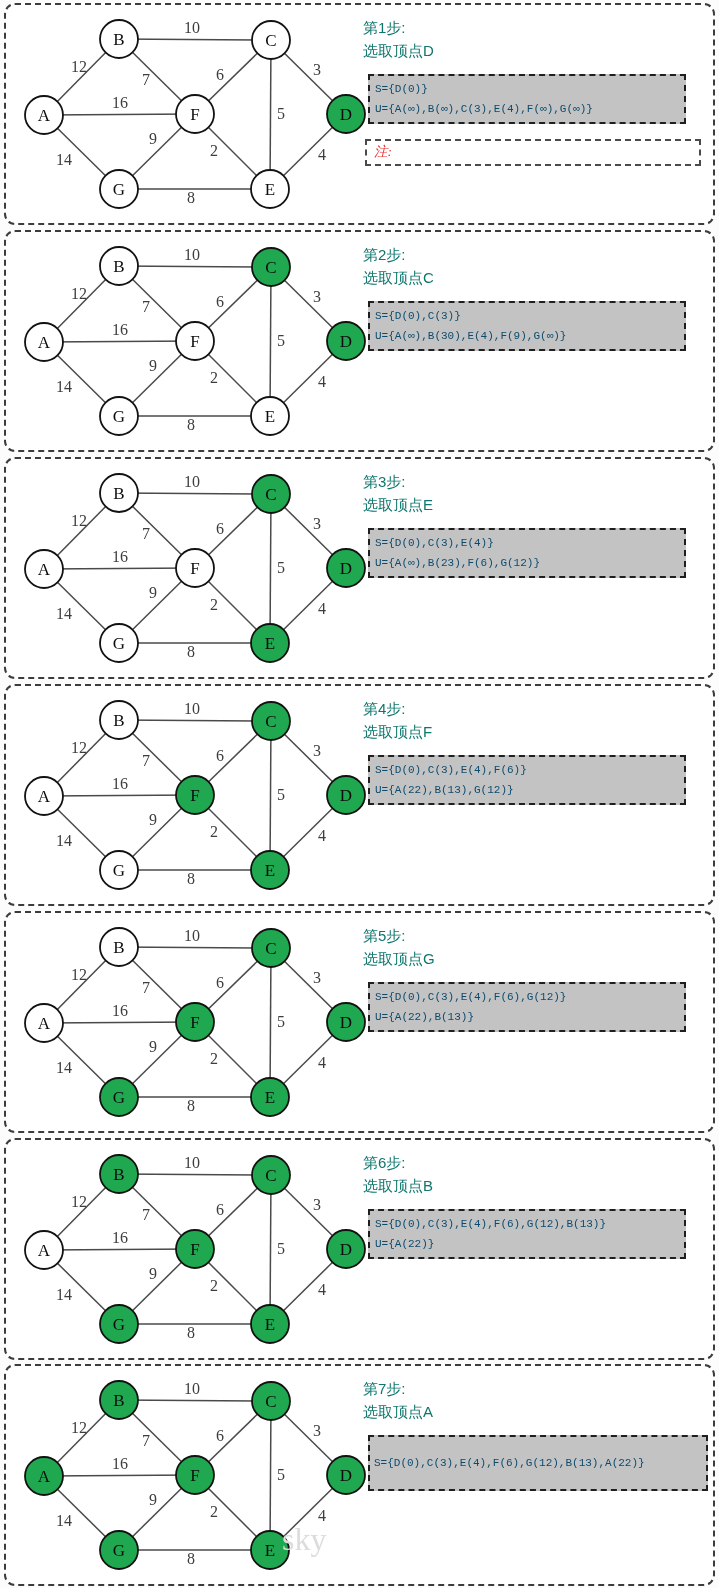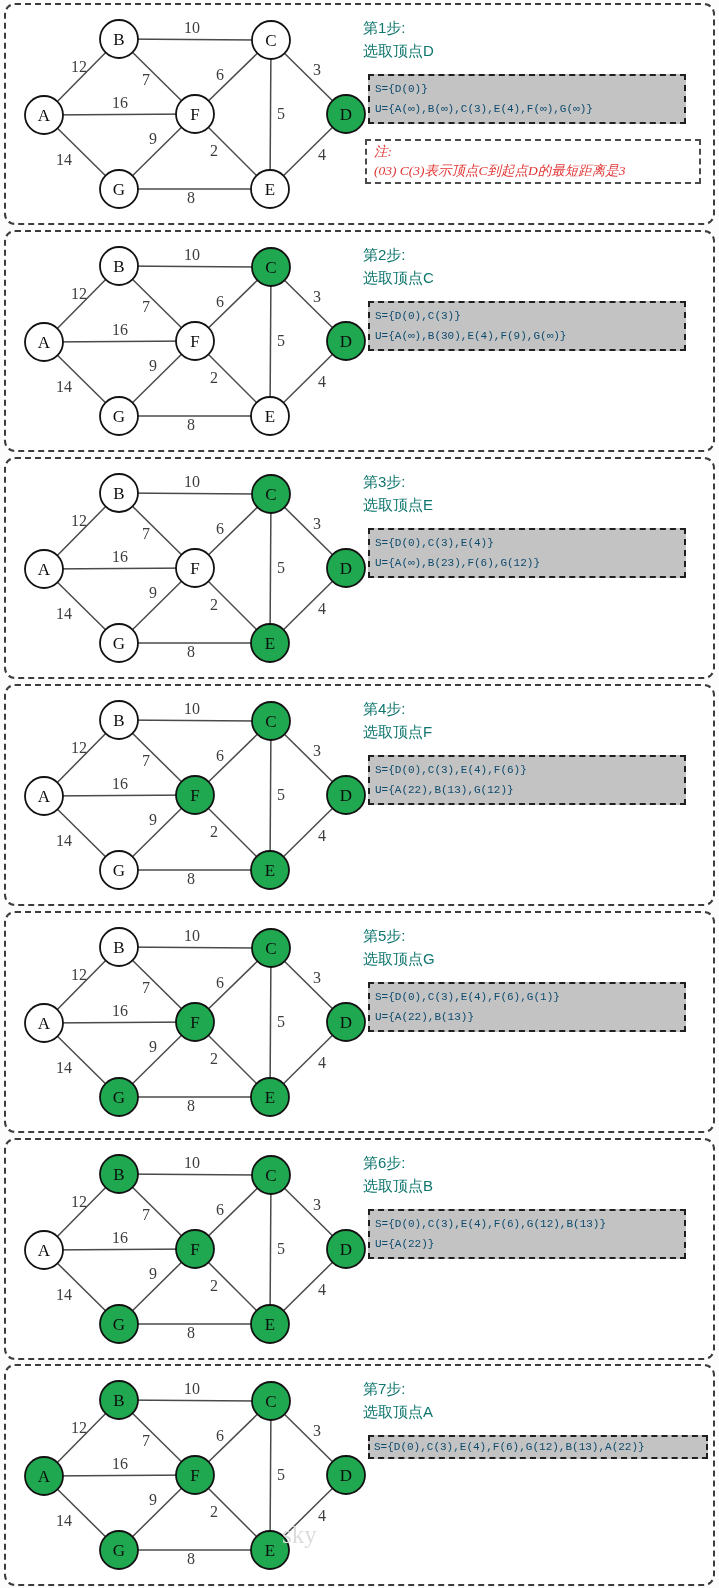--- a/index.html
+++ b/index.html
@@ -8,27 +8,27 @@
   .panel{position:absolute;left:0;width:719px;height:226px;}
   .panel-border{position:absolute;top:3px;left:4px;right:4px;bottom:1px;
        border:2px dashed #3c3c3c;border-radius:11px;background:#ffffff;}
   .graph-svg{position:absolute;left:6px;top:0;}
   .step-title{position:absolute;left:363px;top:16px;color:#0f766e;
        font-size:15px;line-height:23px;white-space:pre;}
   .state-box{position:absolute;left:368px;top:74px;width:304px;
        background:#c3c3c3;border:2px dashed #1f1f1f;padding:3px 5px;
        font-family:"Liberation Mono",monospace;font-size:11px;
        line-height:20px;color:#0c4a6e;white-space:nowrap;}
-  .state-box.single{width:328px;padding:0 4px;}
+  .state-box.single{width:328px;padding:16px 4px;}
   .note-box{position:absolute;left:365px;top:139px;width:318px;
        border:2px dashed #4a4a4a;background:#ffffff;padding:2px 7px;
        color:#e23434;font-style:italic;font-size:13.5px;line-height:18.5px;
        font-family:"Liberation Serif",serif;white-space:nowrap;}
   .watermark{position:absolute;left:282px;top:160px;color:#dcdcdc;
-       font-size:25px;font-family:"Liberation Serif",serif;}
+       font-size:32px;font-family:"Liberation Serif",serif;}
   svg text{font-family:"Liberation Serif",serif;}
   .node-letter{font-size:17px;fill:#0d0d0d;}
   .edge-weight{font-size:16px;fill:#3d3d3d;}
 </style>
 </head>
 <body>
 
 <div id="panels-root">
     <div class="panel" style="top: 0px;">
       <div class="panel-border"></div>
@@ -72,21 +72,20 @@
         <text x="316" y="160" text-anchor="middle" class="edge-weight">4</text>
         <text x="185" y="203" text-anchor="middle" class="edge-weight">8</text>
       </svg>
       <div class="step-title"><div>第1步:</div><div>选取顶点D</div></div>
       <div class="state-box">
         <div>S={D(0)}</div>
         <div>U={A(∞),B(∞),C(3),E(4),F(∞),G(∞)}</div>
       </div>
       <div class="note-box">
         <div>注:</div>
-        <div>(03) C(3)表示顶点C到起点D的最短距离是3</div>
       </div>
     </div>
     <div class="panel" style="top: 227px;">
       <div class="panel-border"></div>
       <svg width="365" height="226" viewBox="0 0 365 226" class="graph-svg">
         <line x1="38" y1="115" x2="113" y2="39" stroke="#4a4a4a" stroke-width="1.5"></line>
         <line x1="113" y1="39" x2="265" y2="40" stroke="#4a4a4a" stroke-width="1.5"></line>
         <line x1="113" y1="39" x2="189" y2="114" stroke="#4a4a4a" stroke-width="1.5"></line>
         <line x1="265" y1="40" x2="189" y2="114" stroke="#4a4a4a" stroke-width="1.5"></line>
         <line x1="265" y1="40" x2="340" y2="114" stroke="#4a4a4a" stroke-width="1.5"></line>
@@ -263,21 +262,21 @@
         <text x="114" y="108" text-anchor="middle" class="edge-weight">16</text>
         <text x="275" y="119" text-anchor="middle" class="edge-weight">5</text>
         <text x="147" y="144" text-anchor="middle" class="edge-weight">9</text>
         <text x="208" y="156" text-anchor="middle" class="edge-weight">2</text>
         <text x="58" y="165" text-anchor="middle" class="edge-weight">14</text>
         <text x="316" y="160" text-anchor="middle" class="edge-weight">4</text>
         <text x="185" y="203" text-anchor="middle" class="edge-weight">8</text>
       </svg>
       <div class="step-title"><div>第5步:</div><div>选取顶点G</div></div>
       <div class="state-box">
-        <div>S={D(0),C(3),E(4),F(6),G(1)}</div>
+        <div>S={D(0),C(3),E(4),F(6),G(12)}</div>
         <div>U={A(22),B(13)}</div>
       </div>
     </div>
     <div class="panel" style="top: 1135px;">
       <div class="panel-border"></div>
       <svg width="365" height="226" viewBox="0 0 365 226" class="graph-svg">
         <line x1="38" y1="115" x2="113" y2="39" stroke="#4a4a4a" stroke-width="1.5"></line>
         <line x1="113" y1="39" x2="265" y2="40" stroke="#4a4a4a" stroke-width="1.5"></line>
         <line x1="113" y1="39" x2="189" y2="114" stroke="#4a4a4a" stroke-width="1.5"></line>
         <line x1="265" y1="40" x2="189" y2="114" stroke="#4a4a4a" stroke-width="1.5"></line>

